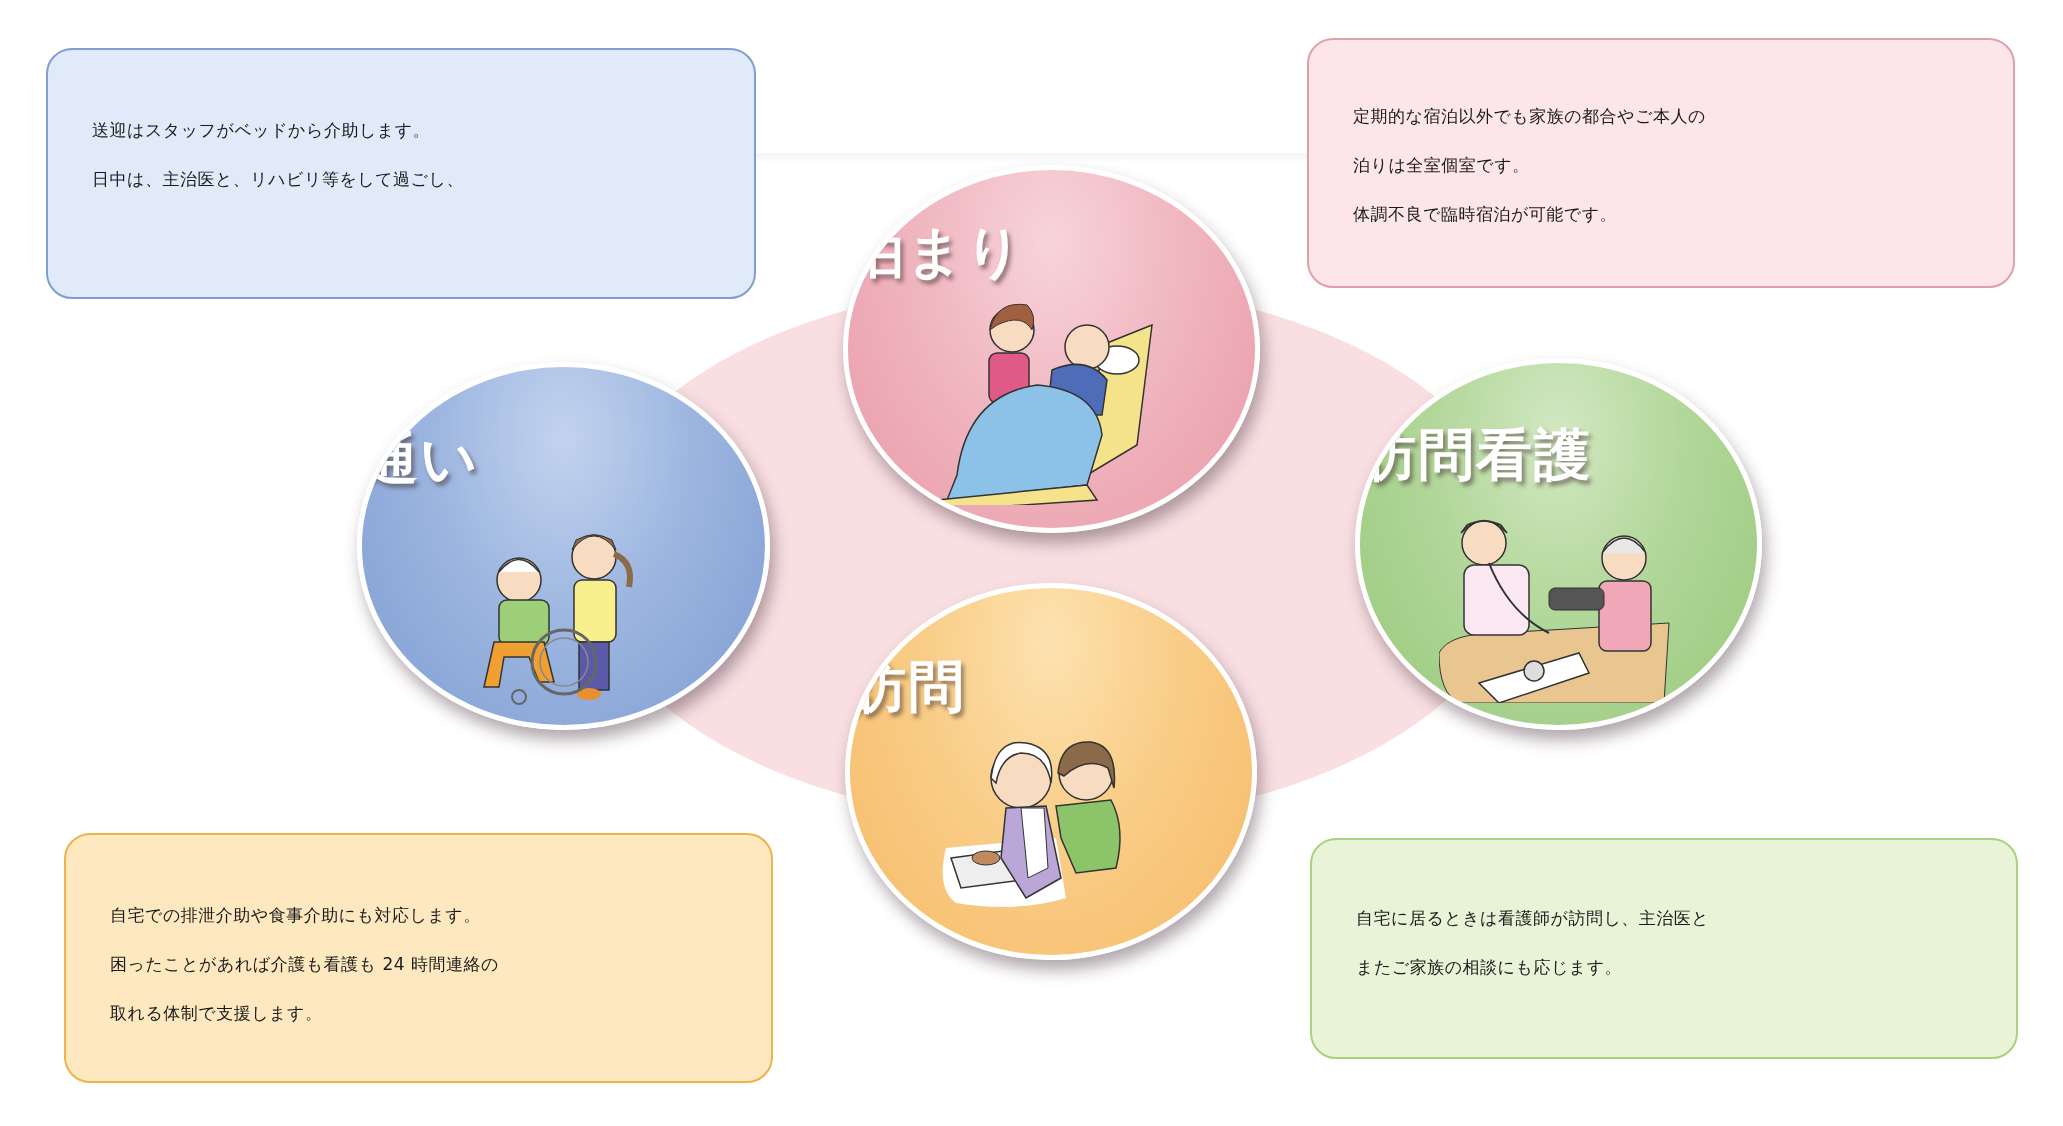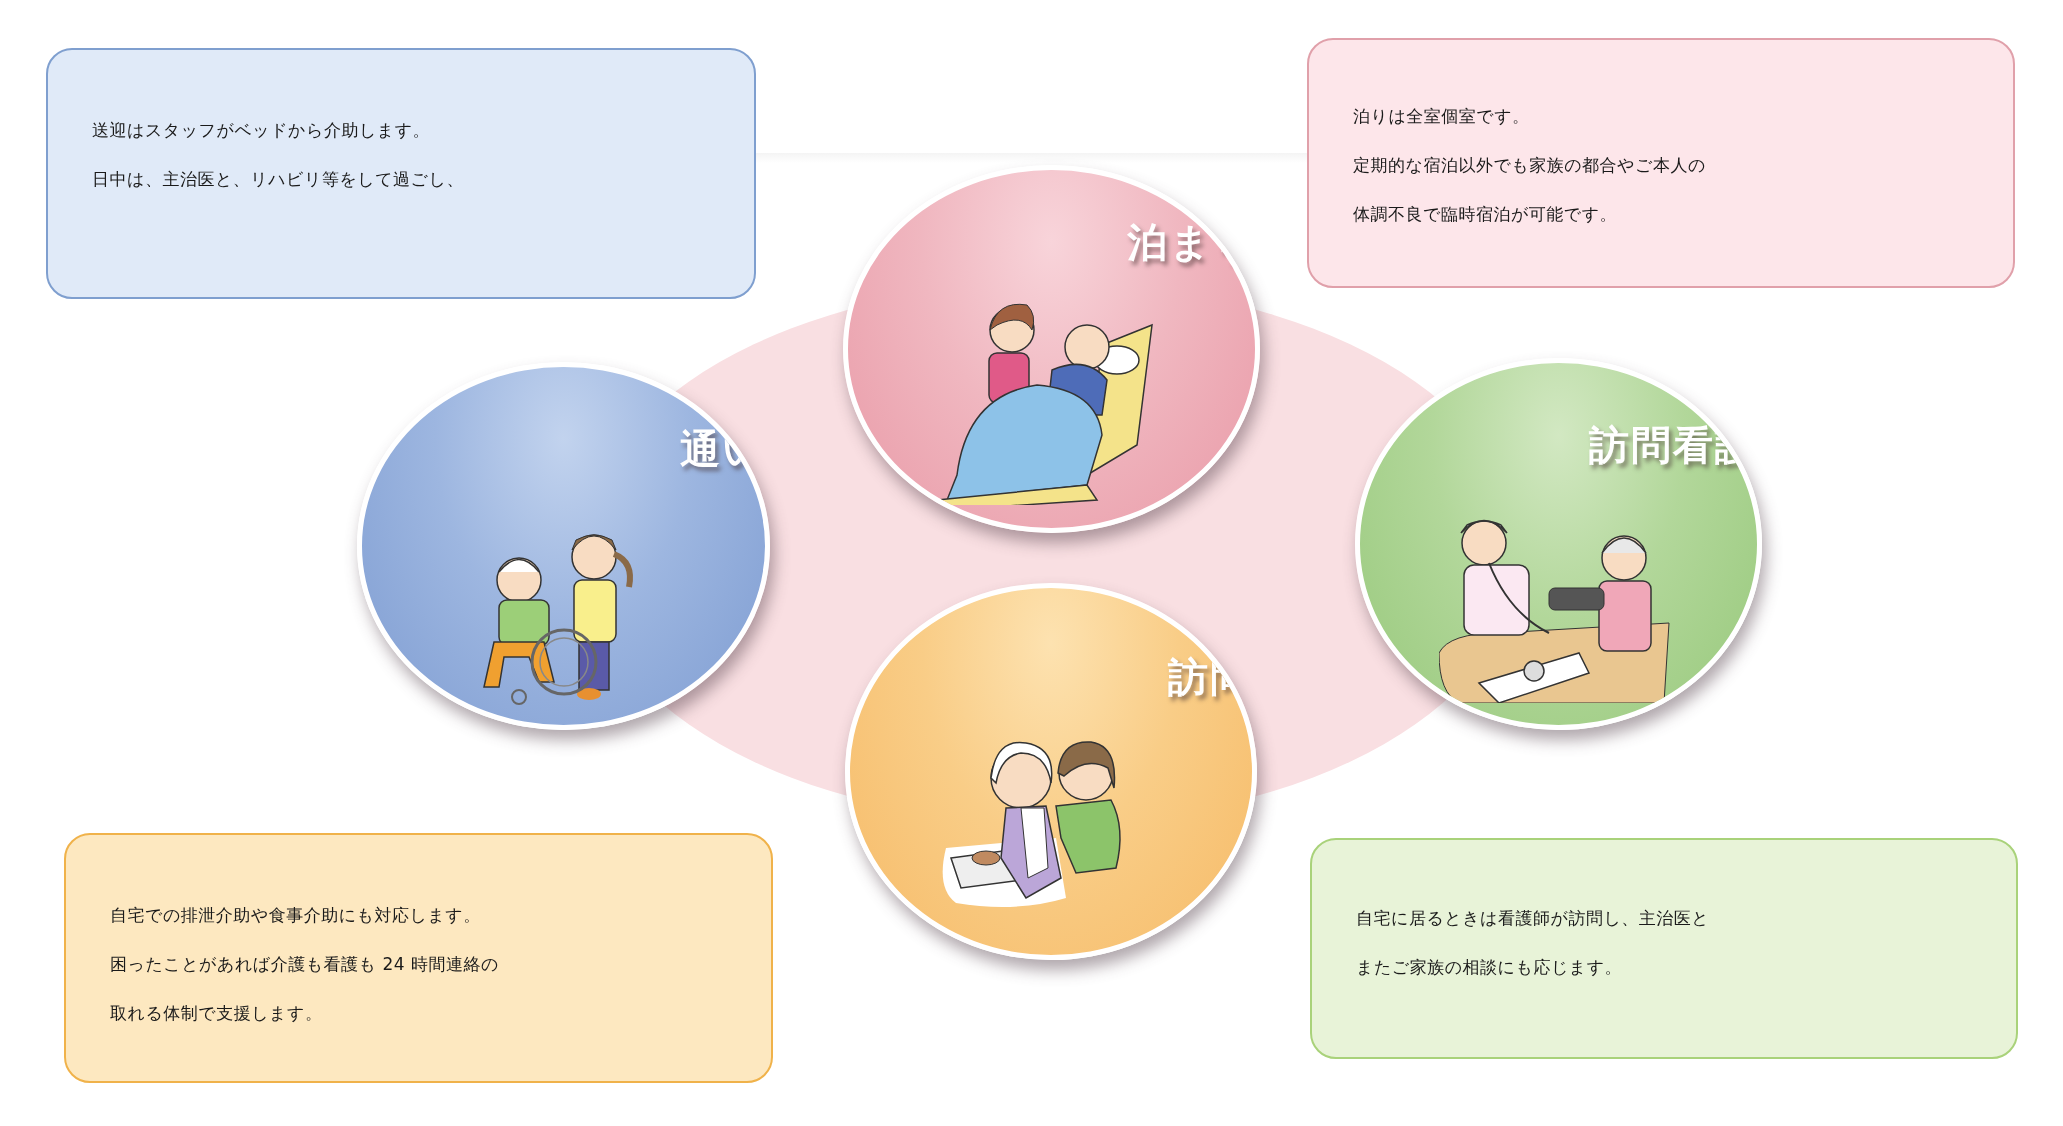--- a/index.html
+++ b/index.html
@@ -9,42 +9,42 @@
           background:linear-gradient(#f4f4f4 0px, #ffffff 10px, #ffffff 100%); }
   .bg-ellipse { position:absolute; left:582px; top:283px; width:940px; height:540px;
                 border-radius:50%; background:#f9dfe2; }
   .box { position:absolute; border-radius:26px; box-sizing:border-box;
          padding:0 0 0 44px; border-width:2px; border-style:solid; }
   .box .lines { position:absolute; left:44px; top:56px; }
   .box .line { font-size:17px; line-height:49px; color:#1a1a1a; white-space:nowrap; letter-spacing:0.5px; }
   .circle { position:absolute; border-radius:50%; box-sizing:border-box;
             border:5px solid #ffffff;
             box-shadow: 4px 10px 16px rgba(80,60,70,0.45); overflow:hidden; }
-  .circle .title { position:absolute; left:0; right:0; text-align:right;
-                   color:#ffffff; font-weight:bold; font-size:40px; letter-spacing:2px;
+  .circle .title { position:absolute; left:0; right:0; text-align:left;
+                   color:#ffffff; font-weight:bold; font-size:56px; letter-spacing:2px;
                    text-shadow: 3px 4px 4px rgba(70,50,50,0.55); }
   .illus { position:absolute; left:50%; transform:translateX(-50%); }
 </style>
 </head>
 <body>
 
 <div class="band"></div>
 <div class="bg-ellipse"></div>
 
 <div class="box" style="left:46px; top:48px; width:710px; height:251px; background:#e0eaf8; border-color:#7f9fcf;">
   <div class="lines">
     <div class="line">送迎はスタッフがベッドから介助します。</div>
     <div class="line">日中は、主治医と、リハビリ等をして過ごし、</div>
   </div>
 </div>
 
 <div class="box" style="left:1307px; top:38px; width:708px; height:250px; background:#fde6ea; border-color:#e0a0aa;">
   <div class="lines" style="top:52px;">
+    <div class="line">定期的な宿泊以外でも家族の都合やご本人の</div>
     <div class="line">泊りは全室個室です。</div>
-    <div class="line">定期的な宿泊以外でも家族の都合やご本人の</div>
     <div class="line">体調不良で臨時宿泊が可能です。</div>
   </div>
 </div>
 
 <div class="box" style="left:64px; top:833px; width:709px; height:250px; background:#fde8c0; border-color:#f0b24a;">
   <div class="lines" style="top:56px;">
     <div class="line">自宅での排泄介助や食事介助にも対応します。</div>
     <div class="line">困ったことがあれば介護も看護も 24 時間連絡の</div>
     <div class="line">取れる体制で支援します。</div>
   </div>

